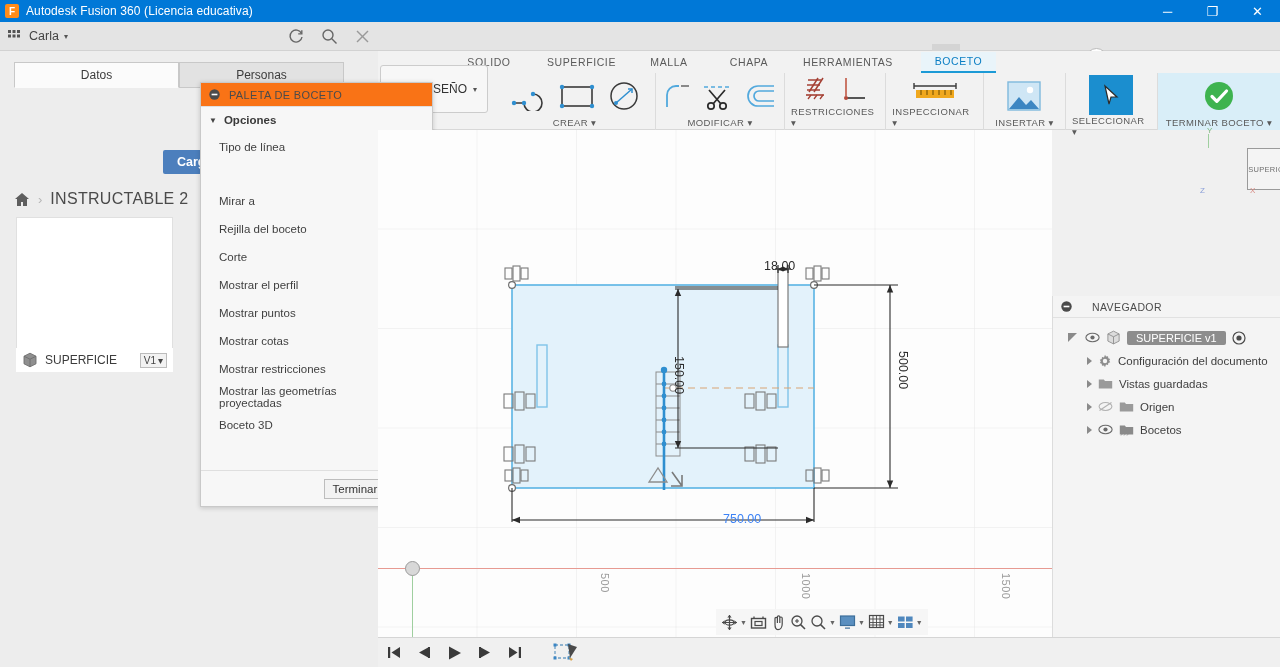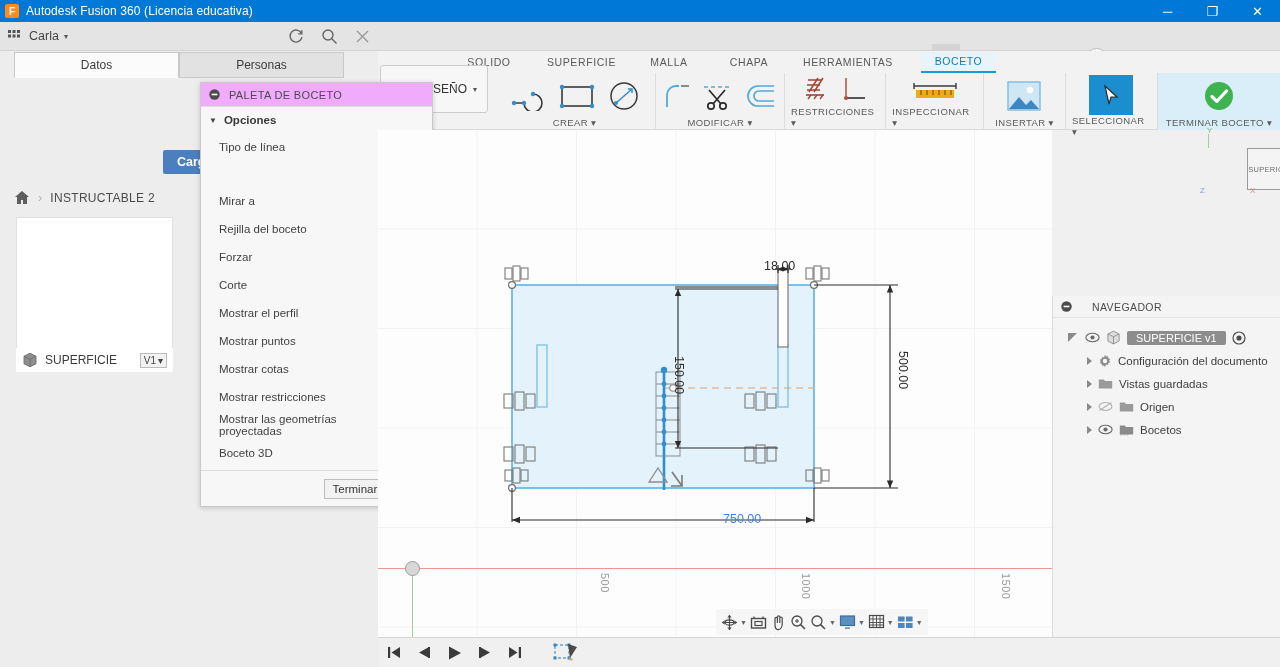--- a/index.html
+++ b/index.html
@@ -64,40 +64,40 @@
   .rgroup .glabel{font-size:9.5px;color:#5a5a5a;letter-spacing:.4px;padding-bottom:2px;}
   .designbox{position:absolute;left:2px;top:-8px;width:108px;height:48px;border:1px solid #ccc;
      background:#f7f7f7;border-radius:3px;display:flex;align-items:center;justify-content:flex-end;
      padding-right:10px;font-size:12px;color:#333;}
   .ribbon-icon{display:flex;align-items:center;justify-content:center;}
   .sel-tile{width:44px;height:40px;background:#1b8ecf;display:flex;align-items:center;justify-content:center;}
   .fin-group{background:#d9eef8;}
 
   
   .leftpanel{position:absolute;left:0;top:51px;width:378px;height:616px;background:#ededed;}
-  .paneltabs{position:absolute;left:14px;top:1px;width:330px;height:26px;display:flex;}
+  .paneltabs{position:absolute;left:14px;top:11px;width:330px;height:26px;display:flex;}
   .ptab{flex:1;height:26px;border:1px solid #c8c8c8;background:#e2e2e2;display:flex;
       align-items:center;justify-content:center;font-size:12px;color:#3c3c3c;}
   .ptab.active{background:#fbfbfb;border-bottom-color:#fbfbfb;}
   .cargar{position:absolute;left:163px;top:99px;height:24px;padding:0 14px;background:#4c7fbd;
       color:#fff;font-size:12.5px;font-weight:bold;display:flex;align-items:center;border-radius:2px;}
   .breadcrumb{position:absolute;left:14px;top:139px;display:flex;align-items:center;gap:8px;}
-  .bc-label{font-size:12px;color:#4a4a4a;letter-spacing:.3px;}
+  .bc-label{font-size:16px;color:#4a4a4a;letter-spacing:.3px;}
   .thumbcard{position:absolute;left:16px;top:166px;width:157px;height:155px;background:#fff;border:1px solid #e0e0e0;}
   .thumbfoot{position:absolute;left:16px;top:297px;width:157px;height:24px;display:flex;align-items:center;
       padding:0 6px;gap:7px;background:#fff;}
   .thumbfoot .nm{font-size:12px;color:#3c3c3c;flex:1;}
   .vbadge{border:1px solid #bcbcbc;background:#f2f2f2;font-size:10px;padding:1px 3px;display:flex;
       align-items:center;gap:2px;color:#444;}
 
   
   .palette{position:absolute;left:200px;top:82px;width:233px;height:425px;background:#f7f7f7;
       border:1px solid #c9c9c9;box-shadow:0 1px 5px rgba(0,0,0,.18);}
   .pal-head{height:24px;display:flex;align-items:center;gap:9px;padding-left:8px;
-      border-bottom:1px solid #dfdfdf;background:#f0abfc;}
+      border-bottom:1px solid #dfdfdf;background:#f97316;}
   .pal-head .t{font-size:11px;color:#4b4b4b;letter-spacing:.35px;}
   .pal-sec{height:26px;display:flex;align-items:center;gap:7px;padding-left:8px;}
   .pal-sec .t{font-size:11.5px;font-weight:bold;color:#3a3a3a;}
   .prow{height:28px;display:flex;align-items:center;padding:0 0 0 18px;}
   .prow .lbl{font-size:11.5px;color:#3f3f3f;flex:1;}
   .prow .ctl{width:52px;display:flex;justify-content:flex-start;}
   .chk{width:13px;height:13px;border:1px solid #9a9a9a;background:#eee;border-radius:2px;
       display:flex;align-items:center;justify-content:center;font-size:10px;color:#333;}
   .tile-blue{width:21px;height:21px;background:#1b8ecf;display:flex;align-items:center;justify-content:center;}
   .pal-foot{position:absolute;left:0;bottom:0;width:100%;height:36px;border-top:1px solid #dfdfdf;
@@ -512,26 +512,20 @@
               <rect x="1.5" y="3.5" width="14" height="9.5" fill="none" stroke="#4a4a4a" stroke-width="1.5"></rect>
               <rect x="5" y="6.5" width="7" height="4" fill="none" stroke="#4a4a4a" stroke-width="1.3"></rect>
               <path d="M4 3.5V1.5M13 3.5V1.5" stroke="#4a4a4a" stroke-width="1.4"></path>
             </svg>
       </span>
         </span>
     </div>
 
     <div class="prow">
       <span class="lbl">Rejilla del boceto</span>
-      <span class="ctl">
-          <span class="chk">✓</span>
-        </span>
-    </div>
-    <div class="prow">
-      <span class="lbl">Forzar</span>
       <span class="ctl">
           <span class="chk">✓</span>
         </span>
     </div>
     <div class="prow">
       <span class="lbl">Corte</span>
       <span class="ctl">
           <span class="chk"></span>
         </span>
     </div>

